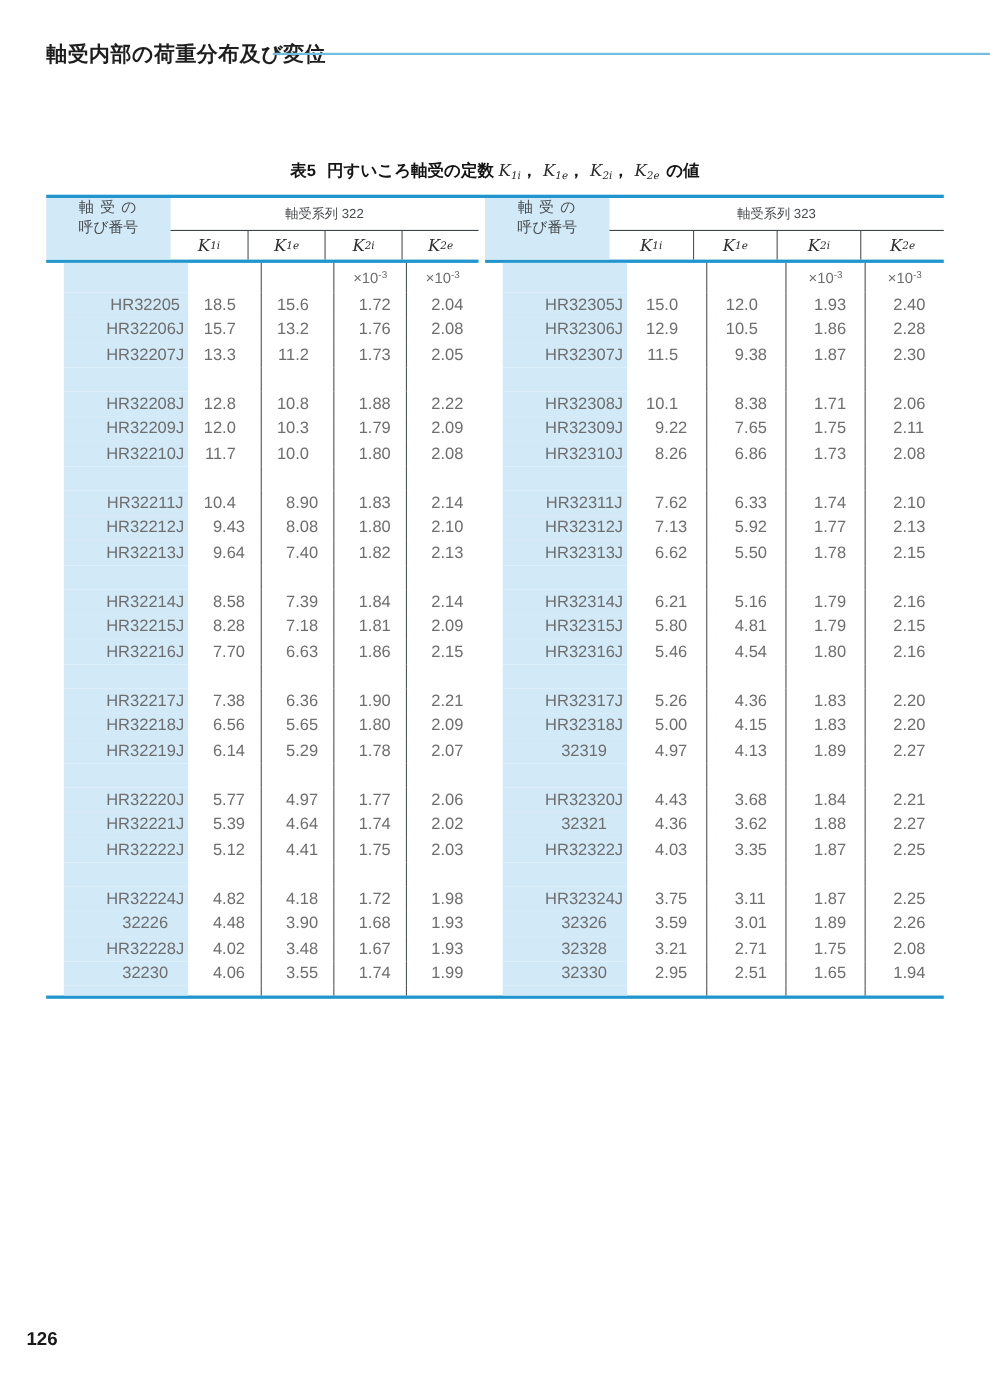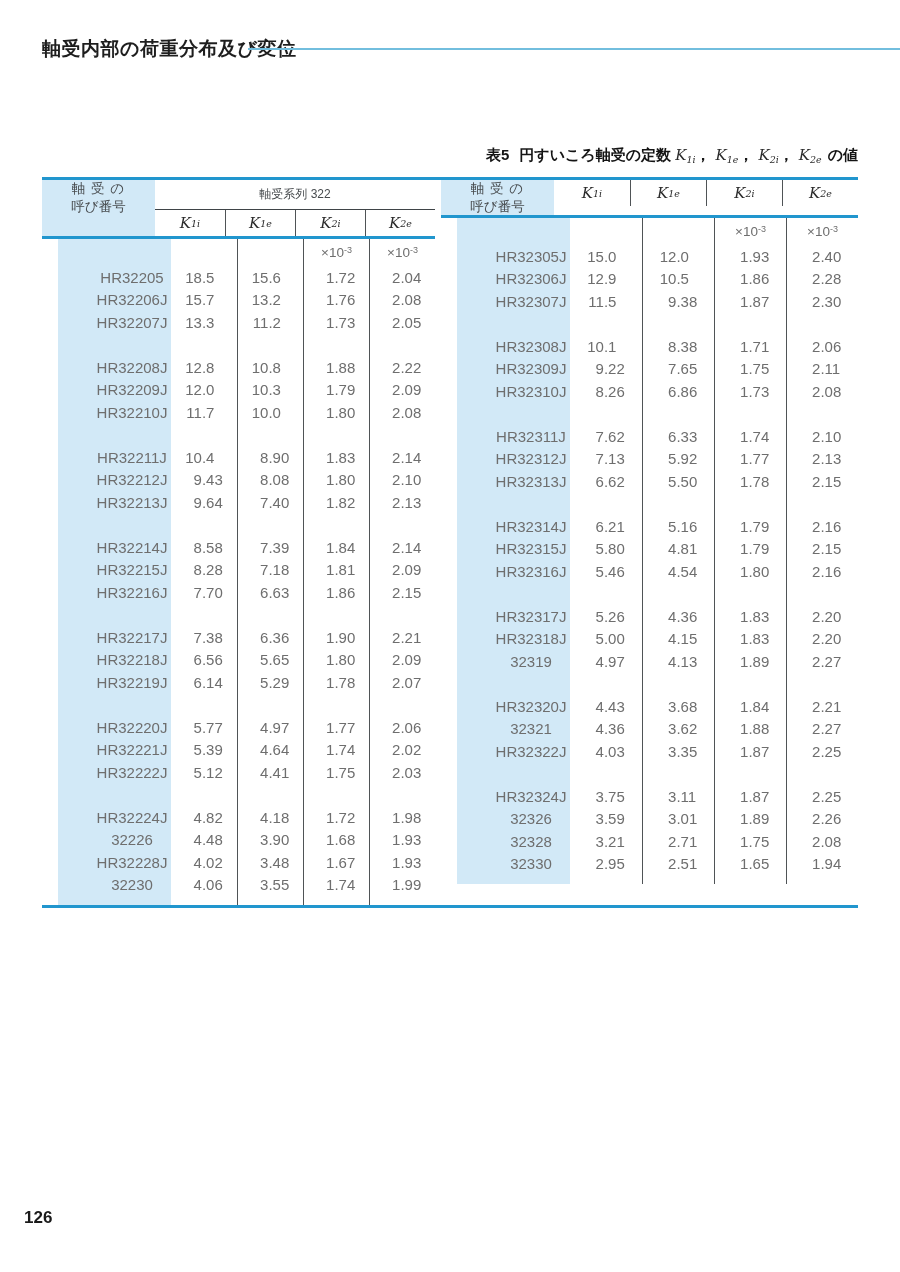--- a/index.html
+++ b/index.html
@@ -14,21 +14,21 @@
   body{
     width:900px;height:1272px;position:relative;background:#ffffff;
     font-family:"Liberation Sans","DejaVu Sans",sans-serif;
     -webkit-font-smoothing:antialiased;
   }
   
   #page-header{position:absolute;left:42px;top:36px;font-size:19px;font-weight:700;
     color:#1E1E1E;letter-spacing:0.5px;white-space:nowrap;}
   #header-rule{position:absolute;left:248px;right:0;top:48px;height:2px;background:var(--rule);}
   
-  #table-title{position:absolute;left:42px;top:146px;width:816px;text-align:right;
+  #table-title{position:absolute;left:42px;top:146px;width:816px;text-align:center;
     font-size:15px;font-weight:700;color:#141414;white-space:nowrap;}
   #table-title .gap{display:inline-block;width:10px;}
   .kv{font-family:"DejaVu Serif","Liberation Serif",serif;font-style:italic;font-weight:400;
     font-size:15px;color:#2A2A2A;}
   sub{font-family:"DejaVu Serif","Liberation Serif",serif;font-style:italic;font-weight:400;
     font-size:9.5px;vertical-align:-3px;color:#2A2A2A;}
   .sep{font-weight:700;color:#141414;margin-right:5px;}
   .suffix{margin-left:6px;}
   
   #table-box{position:absolute;left:42px;top:177px;width:816px;
@@ -431,20 +431,21 @@
         <div class="cell vb h-pad"></div>
       </div>
   </div>
 
   <div class="half" data-side="right">
     <div class="hgrid">
       <div class="name-head">
         <span class="l1">軸 受 の</span>
         <span class="l2">呼び番号</span>
       </div>
+      <div class="series-head">軸受系列 323</div>
       <div class="k-heads"><div class="cell k-head">
             <span class="kv">K</span>
             <sub>1i</sub>
           </div><div class="cell k-head vb">
             <span class="kv">K</span>
             <sub>1e</sub>
           </div><div class="cell k-head vb">
             <span class="kv">K</span>
             <sub>2i</sub>
           </div><div class="cell k-head vb">

